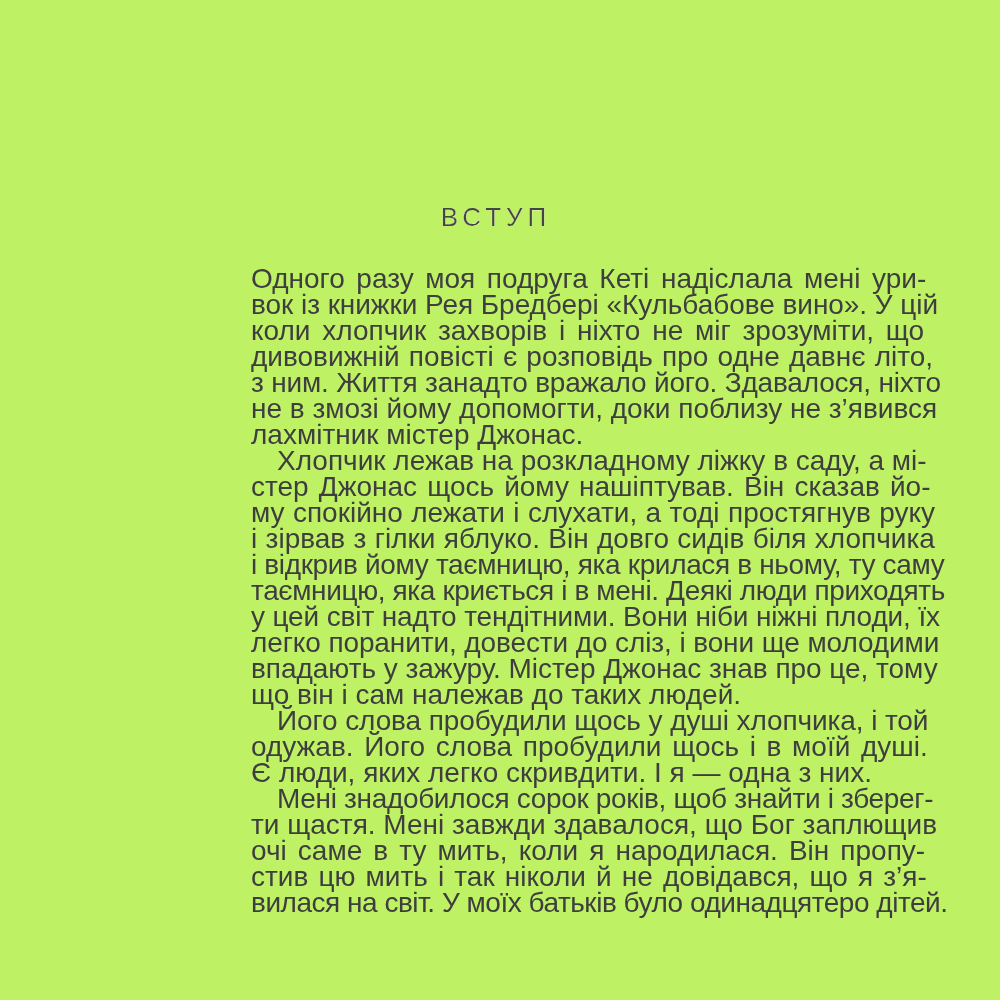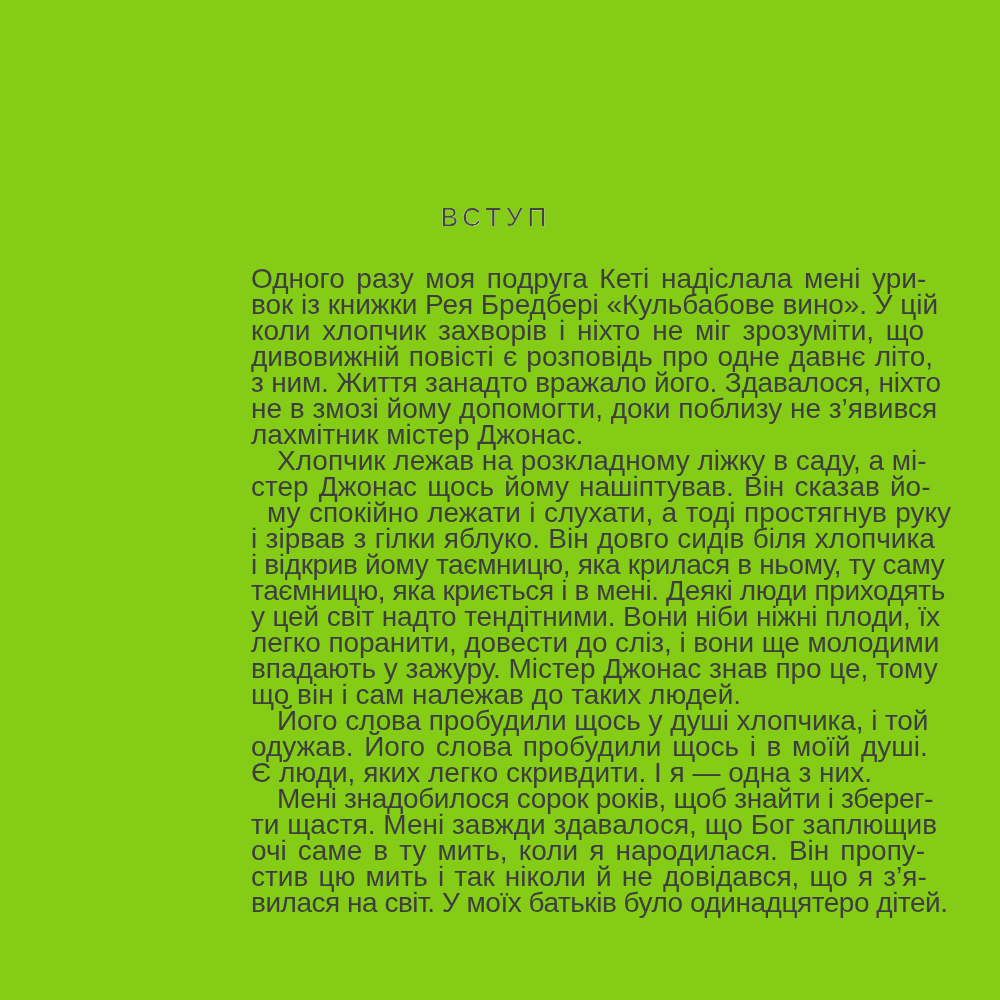--- a/index.html
+++ b/index.html
@@ -4,21 +4,21 @@
 <style>
   html, body {
     margin: 0;
     padding: 0;
     background: #ffffff;
   }
   .page {
     position: relative;
     width: 1000px;
     height: 1000px;
-    background: #84cc16;
+    background: #bef264;
     overflow: hidden;
     font-family: "Liberation Sans", sans-serif;
   }
   .column {
     position: absolute;
     left: 251px;
     top: 202px;
     width: 490px;
   }
   .title {
@@ -62,21 +62,21 @@
           <span class="line" style="letter-spacing: -0.051px; word-spacing: -0.002px;"><span class="line-inner">вок із книжки Рея Бредбері «Кульбабове вино». У цій</span></span>
           <span class="line" style="word-spacing: 4.01px;"><span class="line-inner">коли хлопчик захворів і ніхто не міг зрозуміти, що</span></span>
           <span class="line" style="word-spacing: 1.395px;"><span class="line-inner">дивовижній повісті є розповідь про одне давнє літо,</span></span>
           <span class="line" style="letter-spacing: -0.195px; word-spacing: 0.004px;"><span class="line-inner">з ним. Життя занадто вражало його. Здавалося, ніхто</span></span>
           <span class="line" style="letter-spacing: -0.008px; word-spacing: 0px;"><span class="line-inner">не в змозі йому допомогти, доки поблизу не з’явився</span></span>
           <span class="line last"><span class="line-inner">лахмітник містер Джонас.</span></span>
         </p>
         <p class="para">
           <span class="line first-indent" style="letter-spacing: -0.001px; word-spacing: 0px;"><span class="line-inner">Хлопчик лежав на розкладному ліжку в саду, а мі-</span></span>
           <span class="line" style="word-spacing: 2.328px;"><span class="line-inner">стер Джонас щось йому нашіптував. Він сказав йо-</span></span>
-          <span class="line" style="word-spacing: 0.611px; margin-left: 16px;"><span class="line-inner">му спокійно лежати і слухати, а тоді простягнув руку</span></span>
+          <span class="line" style="word-spacing: 0.611px;"><span class="line-inner">му спокійно лежати і слухати, а тоді простягнув руку</span></span>
           <span class="line" style="word-spacing: 0.573px;"><span class="line-inner">і зірвав з гілки яблуко. Він довго сидів біля хлопчика</span></span>
           <span class="line" style="letter-spacing: -0.348px; word-spacing: 0.003px;"><span class="line-inner">і відкрив йому таємницю, яка крилася в ньому, ту саму</span></span>
           <span class="line" style="letter-spacing: -0.376px; word-spacing: 0px;"><span class="line-inner">таємницю, яка криється і в мені. Деякі люди приходять</span></span>
           <span class="line" style="letter-spacing: -0.134px; word-spacing: -0.002px;"><span class="line-inner">у цей світ надто тендітними. Вони ніби ніжні плоди, їх</span></span>
           <span class="line" style="letter-spacing: -0.109px; word-spacing: 0.002px;"><span class="line-inner">легко поранити, довести до сліз, і вони ще молодими</span></span>
           <span class="line" style="letter-spacing: -0.032px; word-spacing: 0.002px;"><span class="line-inner">впадають у зажуру. Містер Джонас знав про це, тому</span></span>
           <span class="line last"><span class="line-inner">що він і сам належав до таких людей.</span></span>
         </p>
         <p class="para">
           <span class="line first-indent" style="letter-spacing: -0.094px; word-spacing: 0.002px;"><span class="line-inner">Його слова пробудили щось у душі хлопчика, і той</span></span>

